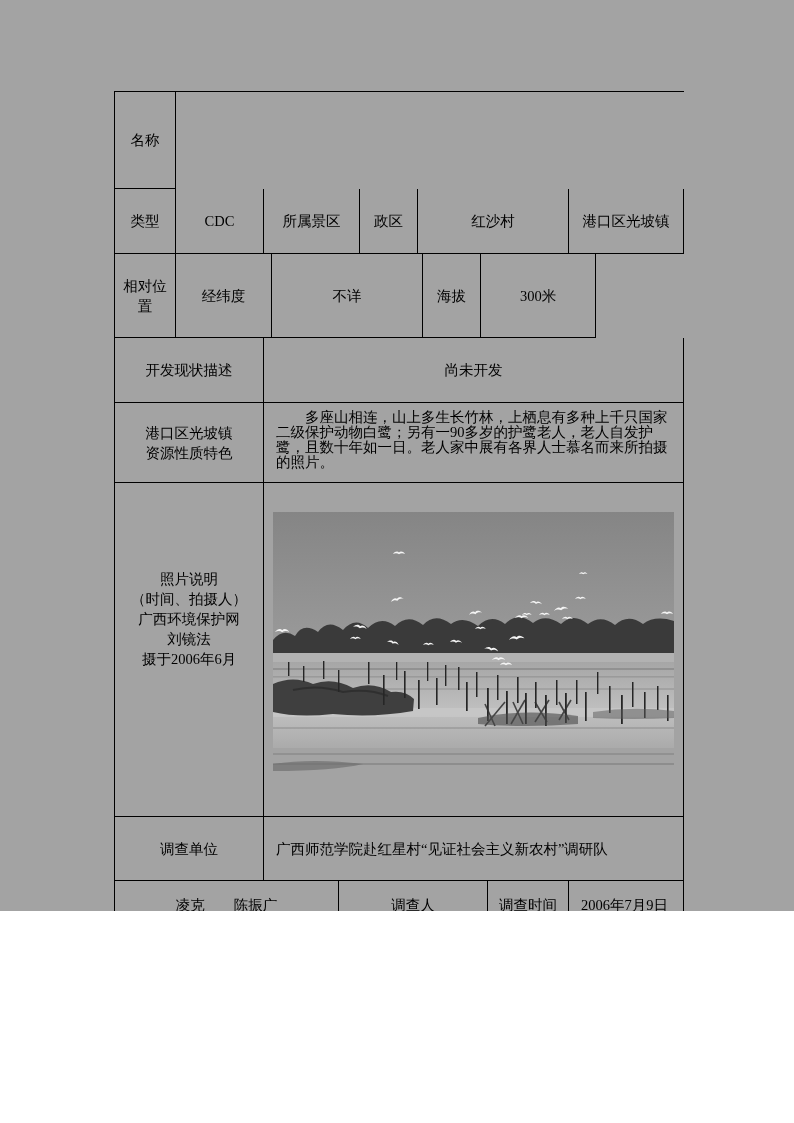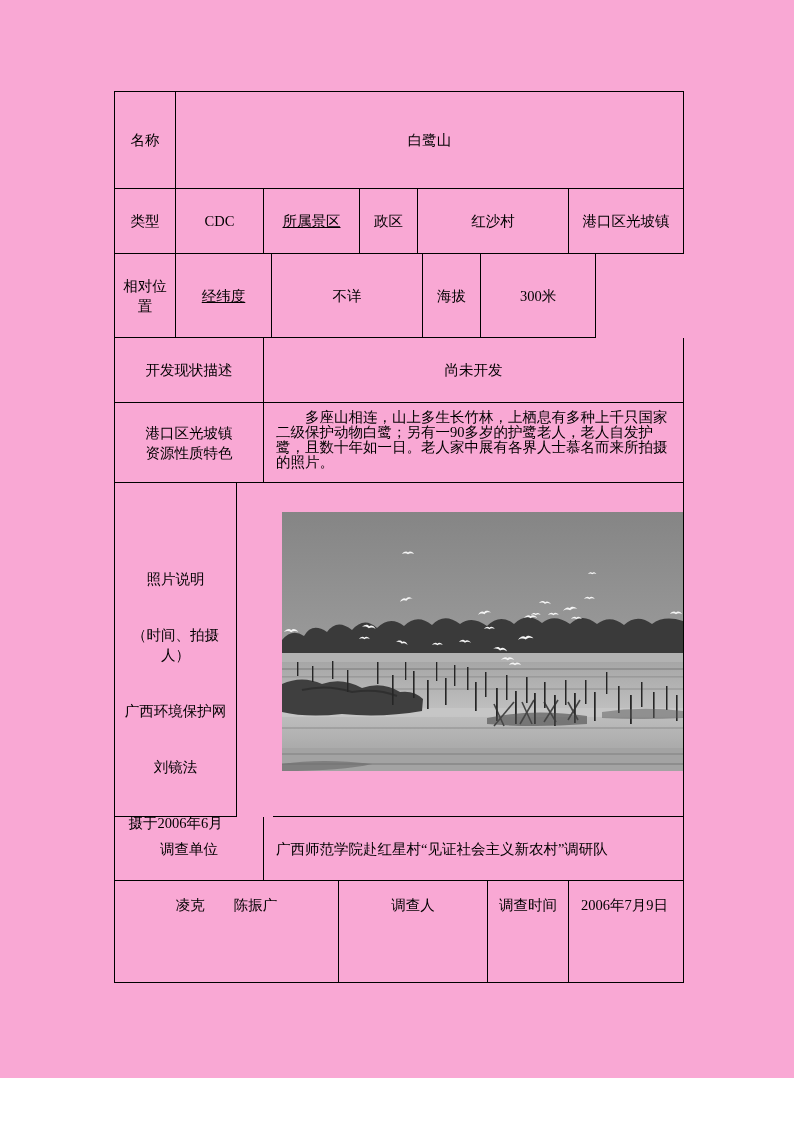--- a/index.html
+++ b/index.html
@@ -1,19 +1,19 @@
 <!DOCTYPE html>
 <html><head>
 <meta charset="utf-8">
 <style>
   html,body{margin:0;padding:0;background:#ffffff;}
   .page{
     position:relative;
-    width:794px;height:1078px;
-    background:#f9a8d4;
+    width:794px;height:911px;
+    background:#a3a3a3;
     font-family:"Liberation Serif","DejaVu Serif",serif;
     color:#000000;
     overflow:hidden;
   }
   .tbl{
     position:absolute;
     left:114px;top:91px;
     width:569px;
     border-top:1px solid #000;
     border-left:1px solid #000;
@@ -25,26 +25,26 @@
     border-bottom:1px solid #000;
     display:flex;
     flex-direction:column;
     align-items:center;
     justify-content:center;
     text-align:center;
     font-size:14.5px;
     line-height:20px;
     padding:2px 4px;
   }
-  .w61{width:61px;}  .w88{width:88px;}  .w96{width:96px;text-decoration:underline;}
+  .w61{width:61px;}  .w88{width:88px;}  .w96{width:96px;}
   .w151{width:151px;}.w58{width:58px;}  .w115{width:115px;}
   .w149{width:149px;}.w508{width:508px;}.w420{width:420px;}
   .w224{width:224px;}.w81{width:81px;}
   .h97{height:97px;} .h65{height:65px;} .h84{height:84px;}
-  .h80{height:80px;} .h334{height:334px;gap:36px;} .h64{height:64px;}
+  .h80{height:80px;} .h334{height:334px;} .h64{height:64px;}
   .h102{height:102px;}
   .left{align-items:flex-start;text-align:left;padding-left:12px;}
   .top{justify-content:flex-start;}
   .padtop14{padding-top:14px;}
   .para{
     align-items:flex-start;text-align:left;
     justify-content:flex-start;
     padding:7px 11px 4px 12px;
     line-height:15px;
   }
@@ -57,21 +57,20 @@
   .photo-frame{width:401px;height:259px;display:block;}
 </style>
 </head>
 <body>
 
 <div class="page">
   <div class="tbl">
 
     <div class="row h97">
       <div class="cell w61 h97">名称</div>
-      <div class="cell w508 h97">白鹭山</div>
     </div>
 
     <div class="row h65">
       <div class="cell w61 h65">类型</div>
       <div class="cell w88 h65">CDC</div>
       <div class="cell w96 h65">所属景区</div>
       <div class="cell w58 h65">政区</div>
       <div class="cell w151 h65">红沙村</div>
       <div class="cell w115 h65">港口区光坡镇</div>
     </div>

